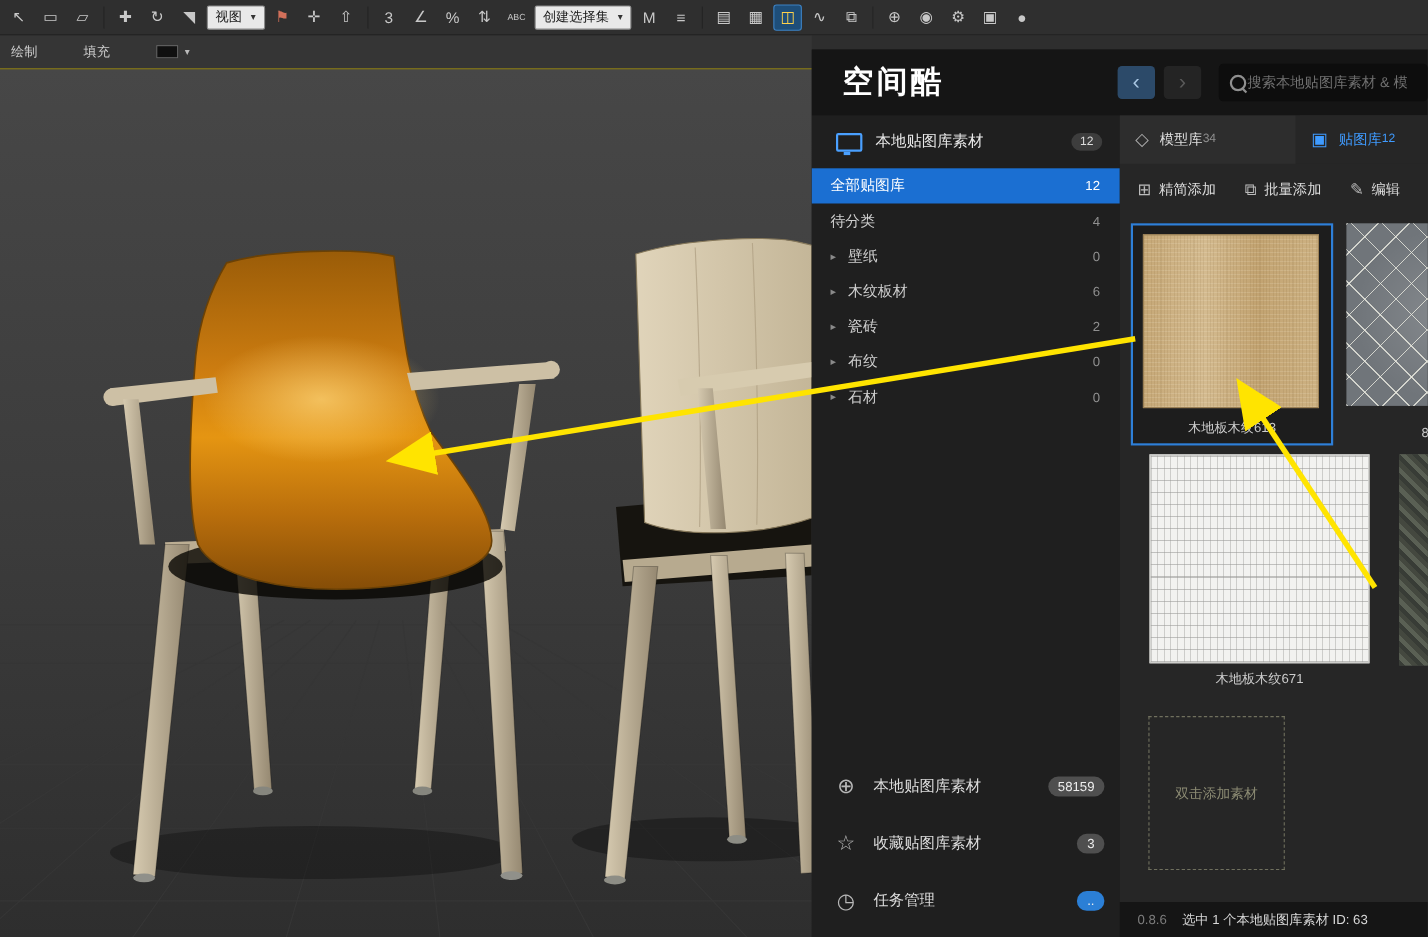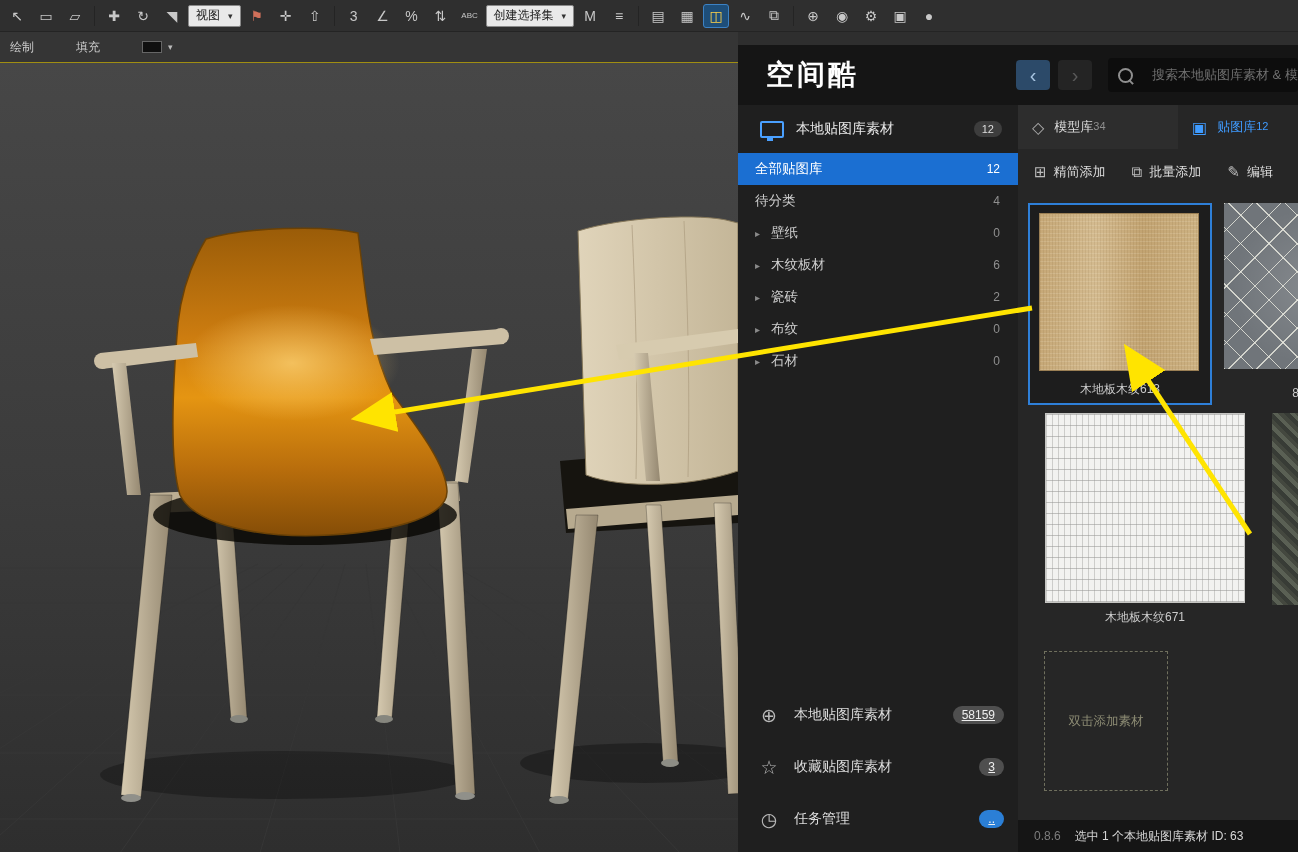--- a/index.html
+++ b/index.html
@@ -34,21 +34,21 @@
   .panel{position:absolute;left:738px;top:45px;width:444px;height:807px;background:#1f1f1f;z-index:10;}
   .phead{position:absolute;left:0;top:0;width:560px;height:60px;background:#151515;
          display:flex;align-items:center;box-sizing:border-box;padding-right:0;}
   .ptitle{color:#ffffff;font-size:28px;font-weight:700;letter-spacing:3px;margin-left:28px;}
   .navbtn{width:34px;height:30px;border-radius:4px;display:flex;align-items:center;
           justify-content:center;font-size:20px;flex:none;}
   .back{background:#2c4a69;color:#a9c6e2;margin-left:auto;}
   .fwd{background:#242424;color:#5a5a5a;margin-left:8px;}
   .search{width:190px;height:34px;background:#0d0d0d;border-radius:4px;margin-left:16px;flex:none;
           display:flex;align-items:center;padding-left:10px;box-sizing:border-box;
-          color:#707070;font-size:13px;gap:19px;overflow:hidden;white-space:nowrap;}
+          color:#707070;font-size:13px;gap:1px;overflow:hidden;white-space:nowrap;}
   .mag{width:11px;height:11px;border:2px solid #8f8f8f;border-radius:50%;position:relative;flex:none;}
   .mag::after{content:"";position:absolute;width:2px;height:6px;background:#8f8f8f;left:10px;top:9px;
               transform:rotate(-45deg);}
   
   .pnav{position:absolute;left:0;top:60px;width:280px;height:747px;background:#1f1f1f;}
   .libhead{height:48px;display:flex;align-items:center;padding-left:22px;box-sizing:border-box;
            color:#e8e8e8;font-size:14px;gap:12px;}
   .monitor{width:20px;height:13px;border:2px solid #4aa0ff;border-radius:2px;position:relative;flex:none;}
   .monitor::after{content:"";position:absolute;left:5px;bottom:-5px;width:6px;height:3px;background:#4aa0ff;}
   .pill{margin-left:auto;margin-right:16px;background:#3d3d3d;color:#dddddd;font-size:11px;
@@ -57,21 +57,21 @@
          color:#cfcfcf;font-size:13.5px;box-sizing:border-box;}
   .nitem .cnt{position:absolute;right:18px;color:#8f8f8f;font-size:12px;}
   .nitem.sel{background:#1b6fd2;color:#ffffff;}
   .nitem.sel .cnt{color:#ffffff;}
   .exp{width:16px;color:#8a8a8a;font-size:10px;flex:none;}
   .pfoot{position:absolute;left:0;top:588px;width:280px;}
   .fitem{height:44px;margin-bottom:8px;display:flex;align-items:center;padding-left:20px;
          color:#dddddd;font-size:14px;gap:14px;box-sizing:border-box;}
   .ficon{font-size:19px;color:#b8b8b8;width:22px;text-align:center;flex:none;}
   .fpill{margin-left:auto;margin-right:14px;background:#4f4f4f;color:#eeeeee;font-size:12px;
-         border-radius:10px;padding:2px 9px;text-decoration:underline;}
+         border-radius:10px;padding:2px 9px;}
   .fpill.blue{background:#2b7fd6;}
   
   .pcontent{position:absolute;left:280px;top:60px;width:280px;height:747px;background:#262626;overflow:visible;}
   .tabs{position:absolute;left:0;top:0;width:280px;height:44px;display:flex;}
   .tab{display:flex;align-items:center;gap:10px;padding-left:14px;box-sizing:border-box;background:#2d2d2d;}
   .tab.t1{width:160px;}
   .tab.t2{width:120px;}
   .ticn{font-size:16px;color:#aaaaaa;}
   .tcol{display:flex;flex-direction:row;line-height:1.15;}
   .tl{font-size:13px;color:#dddddd;}

